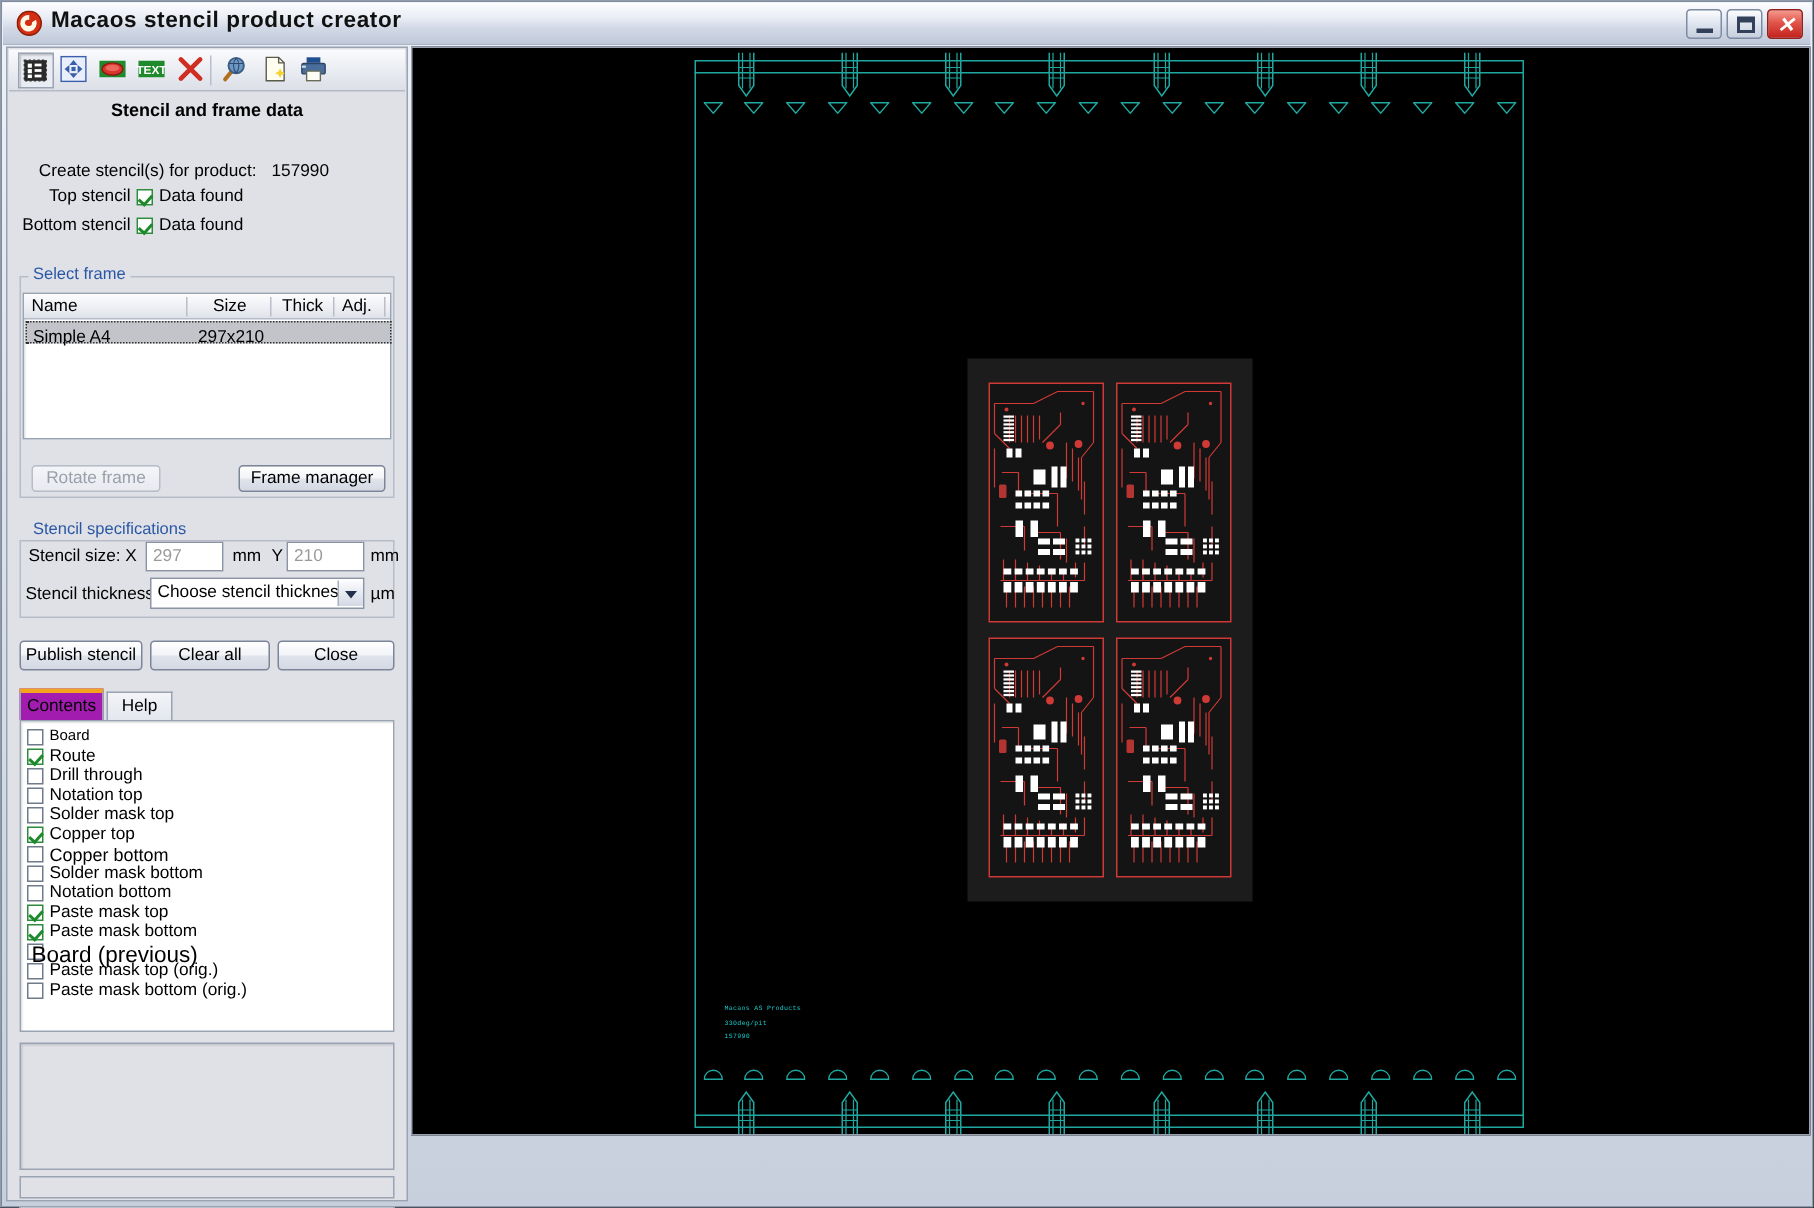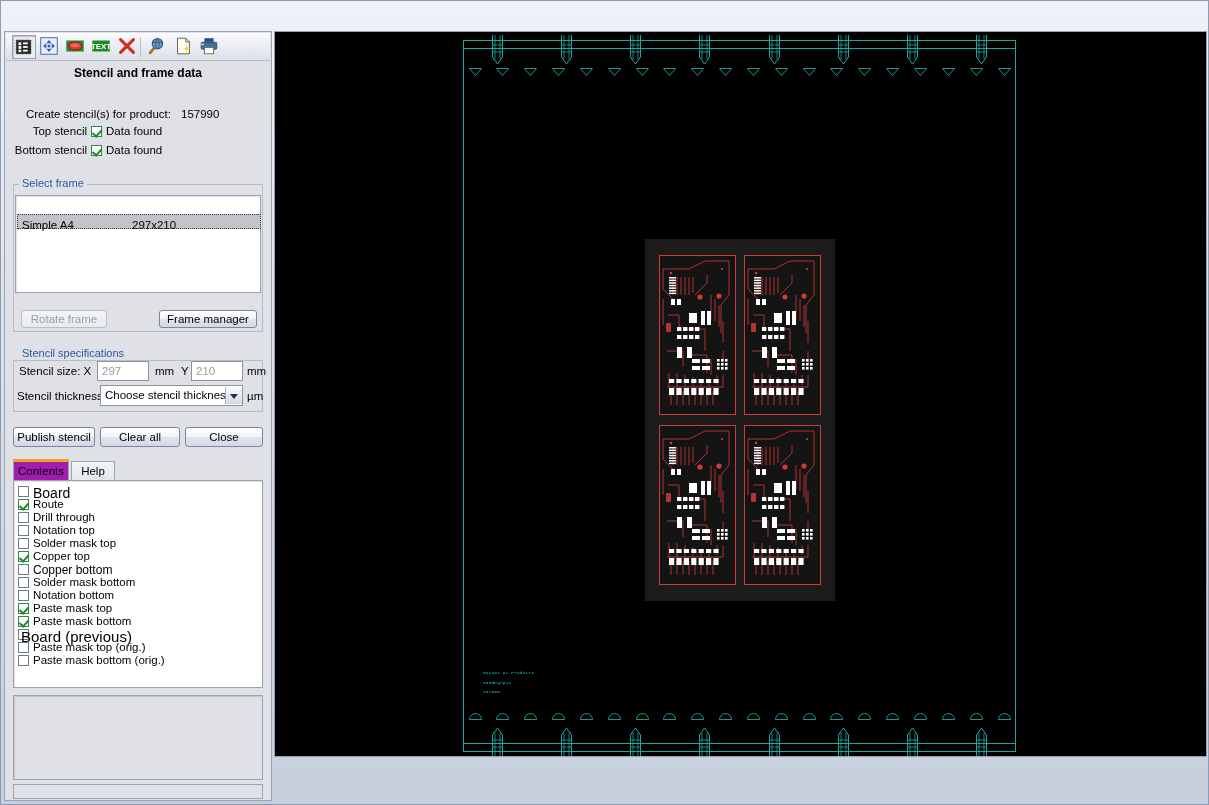--- a/index.html
+++ b/index.html
@@ -109,20 +109,39 @@
   .clamp{position:absolute;width:15px;height:32px;}
   .tick{position:absolute;width:13px;height:8px;}
   .pcbtxt{position:absolute;color:#19c7c7;font-size:4.4px;line-height:6.6px;
     font-family:"Liberation Mono",monospace;white-space:nowrap;letter-spacing:.2px;}
 </style>
 </head>
 <body>
 
 <div class="window">
 
+  <div class="titlebar">
+    <svg class="tlogo" viewBox="0 0 17 17">
+      <circle cx="8.5" cy="8.5" r="8" fill="#d32f12" stroke="#8e1d06"></circle>
+      <path d="M8.5 3 A5.5 5.5 0 1 0 13 6.2 L9.6 8.3 A2 2 0 1 1 8.5 6.4 Z" fill="#fff8e6"></path>
+      <circle cx="8.5" cy="8.5" r="1.8" fill="#d32f12"></circle>
+    </svg>
+    <div class="ttext">Macaos stencil product creator</div>
+    <div class="winbtns">
+      <div class="wbtn wb-min">
+          <i></i>
+        </div>
+      <div class="wbtn wb-max">
+          <i></i>
+        </div>
+      <div class="wbtn close wb-cl">
+        <i>✕</i>
+      </div>
+    </div>
+  </div>
 
   <div class="leftpanel">
 
     <div class="toolbar">
       <div class="tbtn pressed" style="left:6px">
         <svg viewBox="0 0 24 24" width="22" height="22">
           <rect x="3.5" y="4.5" width="16" height="15" fill="#2a2a2a" stroke="#333" stroke-dasharray="1.6 1.6"></rect>
           <rect x="6" y="7" width="3" height="3" fill="#fff"></rect>
             <rect x="11" y="7" width="5" height="2" fill="#fff"></rect>
           <rect x="6" y="11" width="3" height="3" fill="#fff"></rect>
@@ -191,20 +210,30 @@
     <div class="lbl" style="left:101px;top:93px">Data found</div>
 
     <div class="lblr" style="left:2px;top:112px;width:80px">Bottom stencil</div>
     <div class="cbx green on" style="left:86px;top:113px"></div>
     <div class="lbl" style="left:101px;top:112px">Data found</div>
 
     <div class="gbox" style="left:8px;top:152px;width:250px;height:148px"></div>
     <div class="gbox-t" style="left:14px;top:145px">Select frame</div>
 
     <div class="table sunken" style="left:10px;top:163px;width:246px;height:98px">
+      <div class="thead">
+        <div class="th" style="left:5px">Name</div>
+        <div class="thsep" style="left:108px"></div>
+        <div class="th" style="left:126px">Size</div>
+        <div class="thsep" style="left:164px"></div>
+        <div class="th" style="left:172px">Thick</div>
+        <div class="thsep" style="left:206px"></div>
+        <div class="th" style="left:212px">Adj.</div>
+        <div class="thsep" style="left:240px"></div>
+      </div>
       <div class="trow sel" style="top:18px;width:244px">
         <div class="td" style="left:4px">Simple A4</div>
         <div class="td" style="left:114px">297x210</div>
       </div>
     </div>
 
     <div class="btn dis" style="left:16px;top:278px;width:86px;height:18px;line-height:17px">Rotate frame</div>
     <div class="btn" style="left:154px;top:278px;width:98px;height:18px;line-height:17px">Frame manager</div>
 
     <div class="gbox" style="left:8px;top:328px;width:250px;height:52px"></div>
@@ -230,21 +259,21 @@
 
     <div class="tabstrip" style="left:8px;top:427px;width:250px">
       <div class="tab active" style="left:0;width:56px">Contents</div>
       <div class="tab" style="left:58px;width:44px;top:2px;height:19px;line-height:18px">Help</div>
     </div>
 
     <div class="panelbox sunken" style="left:8px;top:448px;width:250px;height:208px;background:#fff">
       <div id="contents-items">
           <div style="position: absolute; left: 4px; top: 4px; height: 13px;">
             <div class="cbx" style="position: absolute; left: 0px; top: 1px;"></div>
-            <div style="position: absolute; left: 15px; top: 0px; font-size: 14px; color: rgb(0, 0, 0); white-space: nowrap;">Board</div>
+            <div style="position: absolute; left: 15px; top: 0px; font-size: 10px; color: rgb(0, 0, 0); white-space: nowrap;">Board</div>
           </div>
           <div style="position: absolute; left: 4px; top: 17px; height: 13px;">
             <div class="cbx green on" style="position: absolute; left: 0px; top: 1px;"></div>
             <div style="position: absolute; left: 15px; top: 0px; font-size: 11.5px; color: rgb(0, 0, 0); white-space: nowrap;">Route</div>
           </div>
           <div style="position: absolute; left: 4px; top: 30px; height: 13px;">
             <div class="cbx" style="position: absolute; left: 0px; top: 1px;"></div>
             <div style="position: absolute; left: 15px; top: 0px; font-size: 11.5px; color: rgb(0, 0, 0); white-space: nowrap;">Drill through</div>
           </div>
           <div style="position: absolute; left: 4px; top: 43px; height: 13px;">

